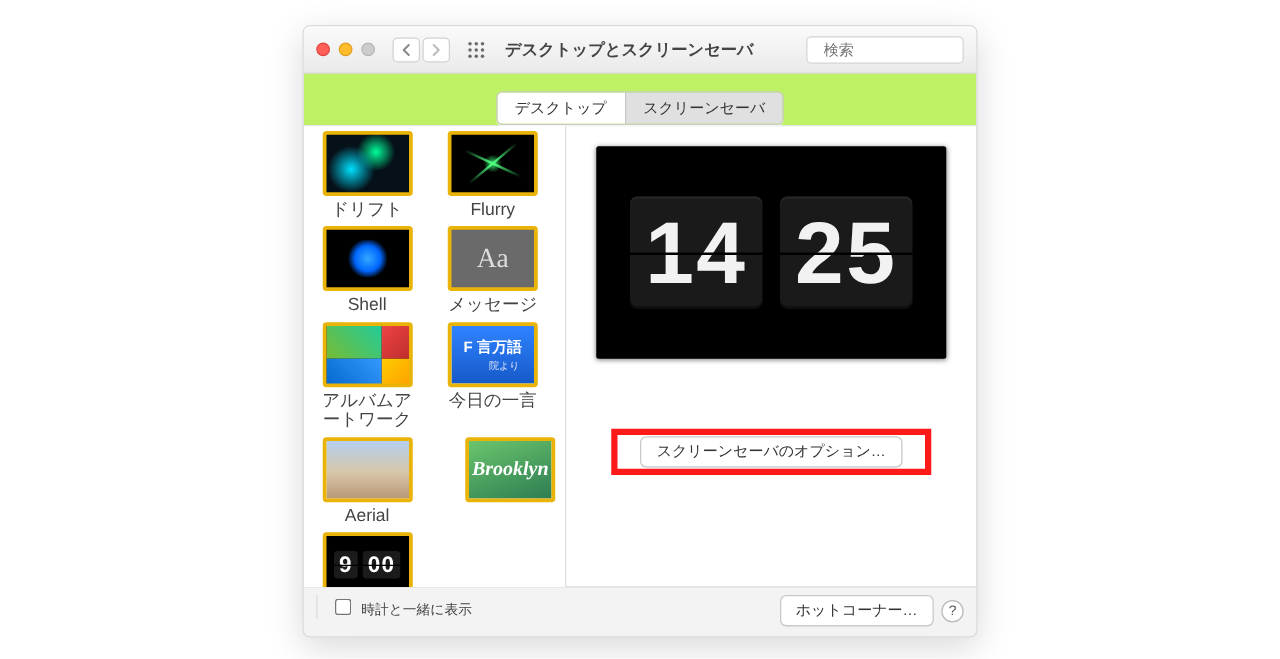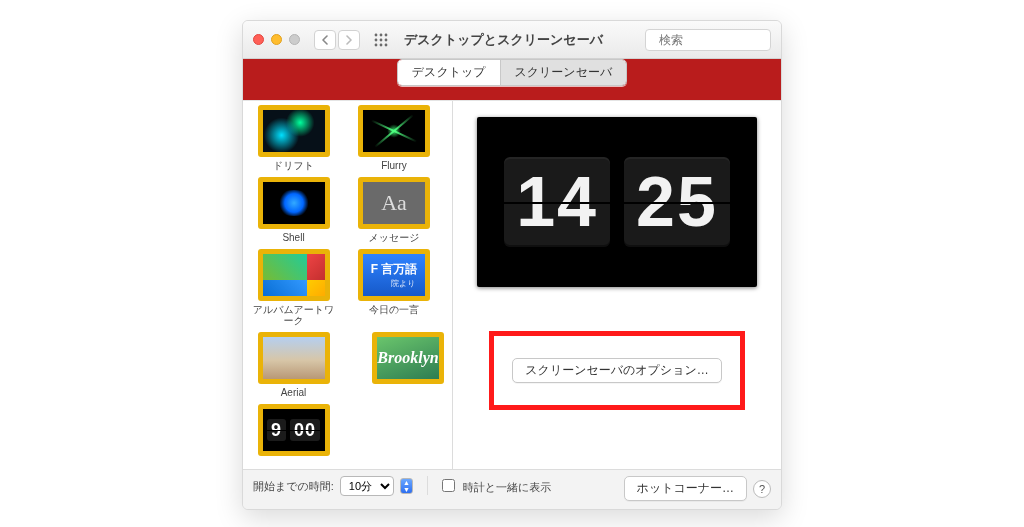--- a/index.html
+++ b/index.html
@@ -42,31 +42,31 @@
   .tl.yellow{ background:#ffbd2e; border:1px solid #e1a120;}
   .tl.green { background:#ccc;    border:1px solid #b5b5b5;}
   .nav { display:flex; gap:2px;}
   .navbtn { width:22px; height:20px; border:1px solid #d2d2d2; background:#fff; border-radius:4px; display:flex;align-items:center;justify-content:center; color:#777; cursor:default;}
   .grid-icon { width:22px; height:20px; display:flex;align-items:center;justify-content:center; }
   .grid-icon svg { display:block;}
   .win-title { font-weight:600; font-size:13px; color:#444; margin-left:2px; white-space:nowrap; }
   .spacer { flex:1; }
   .search { width:126px; height:22px; background:#fff; border:1px solid #d4d4d4; border-radius:4px; display:flex; align-items:center; padding:0 6px; color:#aaa; gap:5px;}
   .search input { border:none; outline:none; flex:1; font-size:12px; background:transparent;}
-  .seg-row { height:42px; display:flex; align-items:flex-start; justify-content:center; background:#b91c1c; border-bottom:1px solid #e4e4e4;}
+  .seg-row { height:42px; display:flex; align-items:flex-end; justify-content:center; background:#bef264; border-bottom:1px solid #e4e4e4;}
   .seg { display:flex; border:1px solid #c8c8c8; border-radius:5px; overflow:hidden; box-shadow:0 1px 0 rgba(255,255,255,.7);}
   .seg button { border:none; background:#fff; padding:4px 14px; font-size:12px; color:#333; cursor:pointer; }
   .seg button + button { border-left:1px solid #c8c8c8;font-family:Liberation Mono, monospace; }
   .seg button.active { background:#e0e0e0; }
   .body { flex:1; display:flex; overflow:hidden; }
   .leftcol { width:210px; border-right:1px solid #dcdcdc; background:#fff; overflow-y:auto; padding:4px 8px 8px 8px; }
   .gridlist { display:grid; grid-template-columns:1fr 1fr; gap:6px 8px; }
   .ssitem { text-align:center; }
-  .thumb { width:72px; height:52px; border:5px solid #eab308; border-radius:3px; margin:0 auto 3px; background:#000; display:flex; align-items:center; justify-content:center; overflow:hidden; position:relative;}
-  .ssitem .label { font-size:10px; color:#444; line-height:1.1; display:block; }
+  .thumb { width:72px; height:52px; border:3px solid #eab308; border-radius:3px; margin:0 auto 3px; background:#000; display:flex; align-items:center; justify-content:center; overflow:hidden; position:relative;}
+  .ssitem .label { font-size:14px; color:#444; line-height:1.1; display:block; }
   
   .art-drift { background:
      radial-gradient(circle at 30% 60%, #00e0ff 0%, transparent 35%),
      radial-gradient(circle at 60% 30%, #00ff9d 0%, transparent 30%),
      #061018; }
   .art-flurry { background:
      radial-gradient(circle at 50% 50%, rgba(60,255,120,.9) 0%, transparent 18%), #000; }
   .art-flurry::before,.art-flurry::after{content:"";position:absolute;left:50%;top:50%;width:50px;height:2px;background:linear-gradient(90deg,transparent,#4eff80,transparent);transform-origin:center;}
   .art-flurry::before{transform:translate(-50%,-50%) rotate(25deg);}
   .art-flurry::after{transform:translate(-50%,-50%) rotate(-40deg);}
@@ -88,21 +88,21 @@
   .art-aerial{background:linear-gradient(#b5cff0 0%,#d7c6a8 55%,#b89876 100%);}
   .art-brooklyn{background:linear-gradient(160deg,#6ac56c,#2e7d52);margin-left:28px;} 
   .art-brooklyn span{font:italic 600 16px/1 Georgia,cursive;color:#fff;}
   .art-fliqlo{background:#000;color:#fff;display:flex;gap:4px;align-items:center;justify-content:center;}
   .art-fliqlo .d{background:#1b1b1b;border-radius:3px;padding:2px 4px;font:700 18px/1 Helvetica,Arial,sans-serif;letter-spacing:1px;position:relative;}
   .art-fliqlo .d::after{content:"";position:absolute;left:0;right:0;top:50%;height:1px;background:#000;}
   .rightcol { flex:1; background:#fff; display:flex; flex-direction:column; padding:16px 16px 10px 16px; align-items:center; }
   .preview { width:280px; height:170px; background:#000; border-radius:2px; box-shadow:0 1px 4px rgba(0,0,0,.5); display:flex; align-items:center; justify-content:center; gap:14px;}
   .flip { background:#1a1a1a; border-radius:6px; padding:10px 12px; font:700 70px/1 Helvetica,Arial,sans-serif; color:#f2f2f2; position:relative; letter-spacing:2px; box-shadow:inset 0 2px 0 rgba(255,255,255,.05), inset 0 -2px 0 rgba(0,0,0,.4);}
   .flip::after{content:"";position:absolute;left:0;right:0;top:50%;height:2px;background:#000;}
-  .opt-wrap { margin-top:44px; border:5px solid #ff1a1a; padding:22px 18px; }
+  .opt-wrap { margin-top:56px; border:5px solid #ff1a1a; padding:1px 18px; }
   .mac-btn { border:1px solid #c8c8c8; background:#fff; border-radius:5px; padding:3px 12px; font-size:12px; color:#333; cursor:pointer; box-shadow:0 1px 0 rgba(0,0,0,.04);}
   .footer { border-top:1px solid #dcdcdc; background:#f3f3f3; padding:6px 10px 8px 10px; display:flex; align-items:flex-start; gap:14px; font-size:11px; color:#444;}
   .footer .left { display:flex; align-items:center; gap:6px;}
   select.mac { border:1px solid #b8b8b8; border-radius:4px; background:#fff; font-size:11px; padding:2px 4px; }
   .stepper { display:inline-flex; flex-direction:column; border:1px solid #b8b8b8; border-radius:3px; overflow:hidden; background:linear-gradient(#6aa7ff,#2e6ff0);}
   .stepper span{width:11px;height:7px;display:flex;align-items:center;justify-content:center;color:#fff;font-size:7px;line-height:1;}
   .checks { flex:1; display:flex; flex-direction:column; gap:3px; border-left:1px solid #dcdcdc; padding-left:10px;}
   .checks label{display:flex;align-items:flex-end;gap:5px;}
   .hot { display:flex; align-items:center; gap:6px;}
   .help { width:18px;height:18px;border:1px solid #bbb;border-radius:50%;background:#fff;display:flex;align-items:center;justify-content:center;font-size:11px;color:#555;}
@@ -226,30 +226,20 @@
         <div class="flip">14</div>
         <div class="flip">25</div>
       </div>
       <div class="opt-wrap">
         <button class="mac-btn">スクリーンセーバのオプション…</button>
       </div>
     </div>
   </div>
 
   <div class="footer">
-    <div class="left">
-      <span>開始までの時間:</span>
-      <select class="mac">
-        <option>10分</option>
-      </select>
-      <div class="stepper">
-        <span>▲</span>
-        <span>▼</span>
-      </div>
-    </div>
     <div class="checks">
       <label>
         <input type="checkbox" style="">
         <span>時計と一緒に表示</span>
       </label>
     </div>
     <div class="hot">
       <button class="mac-btn">ホットコーナー…</button>
       <div class="help">
           <span>?</span>

